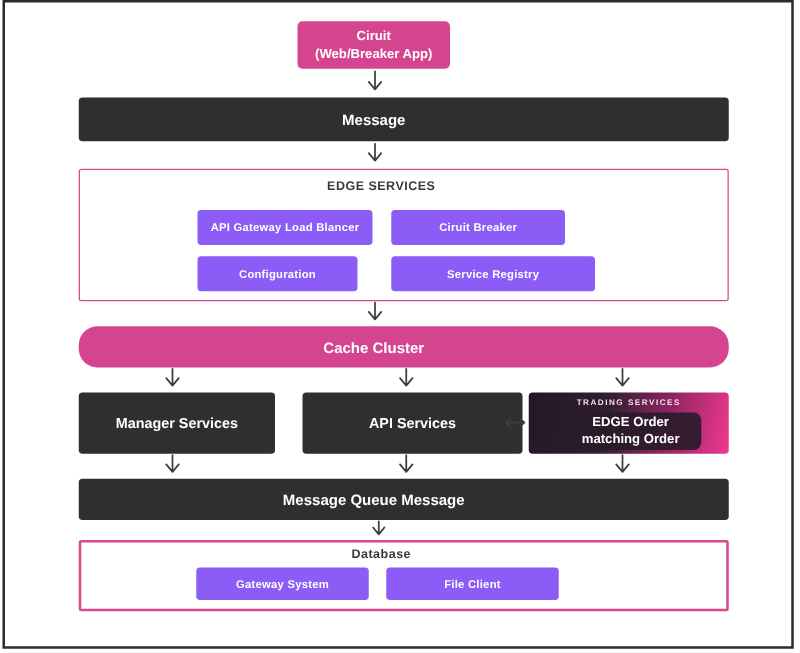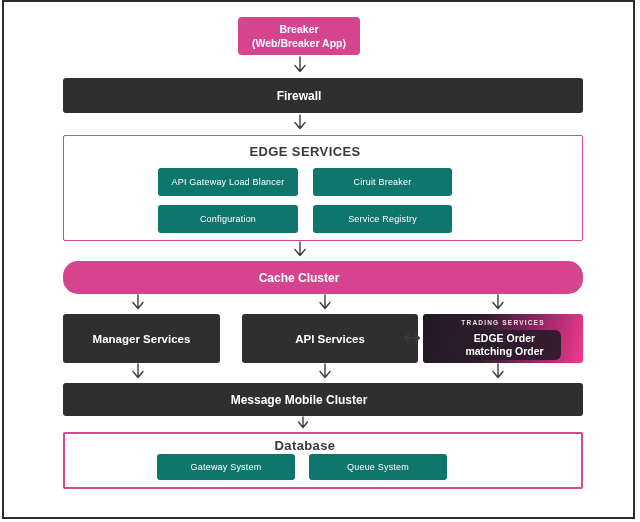--- a/index.html
+++ b/index.html
@@ -31,27 +31,27 @@
     background:#d5458f;color:#ffffff;border-radius:15px;
     display:flex;align-items:center;justify-content:center;
     font-weight:700;font-size:12px;
   }
   .bar-text-offset{padding-right:48px;}
   .outline-container{
     background:#ffffff;border:1.5px solid #d8488f;border-radius:2px;
   }
   .container-title{
     position:absolute;left:0;right:0;text-align:center;
-    color:#3a3a3a;font-weight:700;font-size:13px;letter-spacing:.4px;
+    color:#3a3a3a;font-weight:700;font-size:10px;letter-spacing:.4px;
     padding-right:36px;box-sizing:border-box;
   }
   .small-btn{
-    position:absolute;background:#0f766e;color:#ffffff;border-radius:3px;
+    position:absolute;background:#8b5cf6;color:#ffffff;border-radius:3px;
     display:flex;align-items:center;justify-content:center;text-align:left;
-    font-weight:400;font-size:9px;letter-spacing:.2px;
+    font-weight:700;font-size:9px;letter-spacing:.2px;
   }
   .service-box{
     background:#2f2f2f;color:#ffffff;border-radius:3px;
     display:flex;align-items:center;justify-content:center;
     font-weight:700;font-size:11.5px;text-align:center;
   }
   .trading-box{
     background:linear-gradient(102deg,#231726 0%,#2f1e2d 38%,#8f2562 68%,#f1398f 100%);
     border-radius:3px;color:#fff;
   }
@@ -69,43 +69,43 @@
   svg.arrow path{stroke:#3d3d3d;stroke-width:1.4;fill:none;stroke-linecap:round;stroke-linejoin:round;}
 </style>
 </head>
 <body>
 
 <div class="canvas">
   <div class="frame"></div>
 
   <div class="abs pink-box" style="left:238px;top:17px;width:122px;height:38px;font-size:10.5px;line-height:1.35;">
     <div>
-      <div>Breaker</div>
+      <div>Ciruit</div>
       <div>(Web/Breaker App)</div>
     </div>
   </div>
 
   <svg class="arrow" style="left:292px;top:56px;" width="16" height="20">
     <path d="M8 1 V14 M3 9.5 L8 15.5 L13 9.5"></path>
   </svg>
 
   <div class="abs dark-bar" style="left:63px;top:78px;width:520px;height:35px;">
-    <span class="bar-text-offset">Firewall</span>
+    <span class="bar-text-offset">Message</span>
   </div>
 
   <svg class="arrow" style="left:292px;top:114px;" width="16" height="20">
     <path d="M8 1 V13 M3 8.5 L8 14.5 L13 8.5"></path>
   </svg>
 
   <div class="abs outline-container" style="left:63px;top:135px;width:520px;height:106px;">
     <div class="container-title" style="top:8px;">EDGE SERVICES</div>
     <div class="small-btn" style="left:94px;top:32px;width:140px;height:28px;">API Gateway Load Blancer</div>
     <div class="small-btn" style="left:249px;top:32px;width:139px;height:28px;">Ciruit Breaker</div>
-    <div class="small-btn" style="left:94px;top:69px;width:140px;height:28px;">Configuration</div>
-    <div class="small-btn" style="left:249px;top:69px;width:139px;height:28px;">Service Registry</div>
+    <div class="small-btn" style="left:94px;top:69px;width:128px;height:28px;">Configuration</div>
+    <div class="small-btn" style="left:249px;top:69px;width:163px;height:28px;">Service Registry</div>
   </div>
 
   <svg class="arrow" style="left:292px;top:242px;" width="16" height="18">
     <path d="M8 0 V12 M3 7.5 L8 13.5 L13 7.5"></path>
   </svg>
 
   <div class="abs pink-bar" style="left:63px;top:261px;width:520px;height:33px;">
     <span class="bar-text-offset">Cache Cluster</span>
   </div>
 
@@ -144,25 +144,25 @@
     <path d="M8 0 V12 M3 7.5 L8 13.5 L13 7.5"></path>
   </svg>
   <svg class="arrow" style="left:317px;top:364px;" width="16" height="18">
     <path d="M8 0 V12 M3 7.5 L8 13.5 L13 7.5"></path>
   </svg>
   <svg class="arrow" style="left:490px;top:364px;" width="16" height="18">
     <path d="M8 0 V12 M3 7.5 L8 13.5 L13 7.5"></path>
   </svg>
 
   <div class="abs dark-bar" style="left:63px;top:383px;width:520px;height:33px;">
-    <span class="bar-text-offset">Message Mobile Cluster</span>
+    <span class="bar-text-offset">Message Queue Message</span>
   </div>
 
   <svg class="arrow" style="left:295px;top:417px;" width="16" height="14">
     <path d="M8 0 V9 M3.5 5 L8 10.5 L12.5 5"></path>
   </svg>
 
   <div class="abs outline-container" style="left:63px;top:432px;width:520px;height:57px;border-width:2px;">
     <div class="container-title" style="top:4px;">Database</div>
     <div class="small-btn" style="left:92px;top:20px;width:138px;height:26px;">Gateway System</div>
-    <div class="small-btn" style="left:244px;top:20px;width:138px;height:26px;">Queue System</div>
+    <div class="small-btn" style="left:244px;top:20px;width:138px;height:26px;">File Client</div>
   </div>
 </div>
 
 </body></html>

